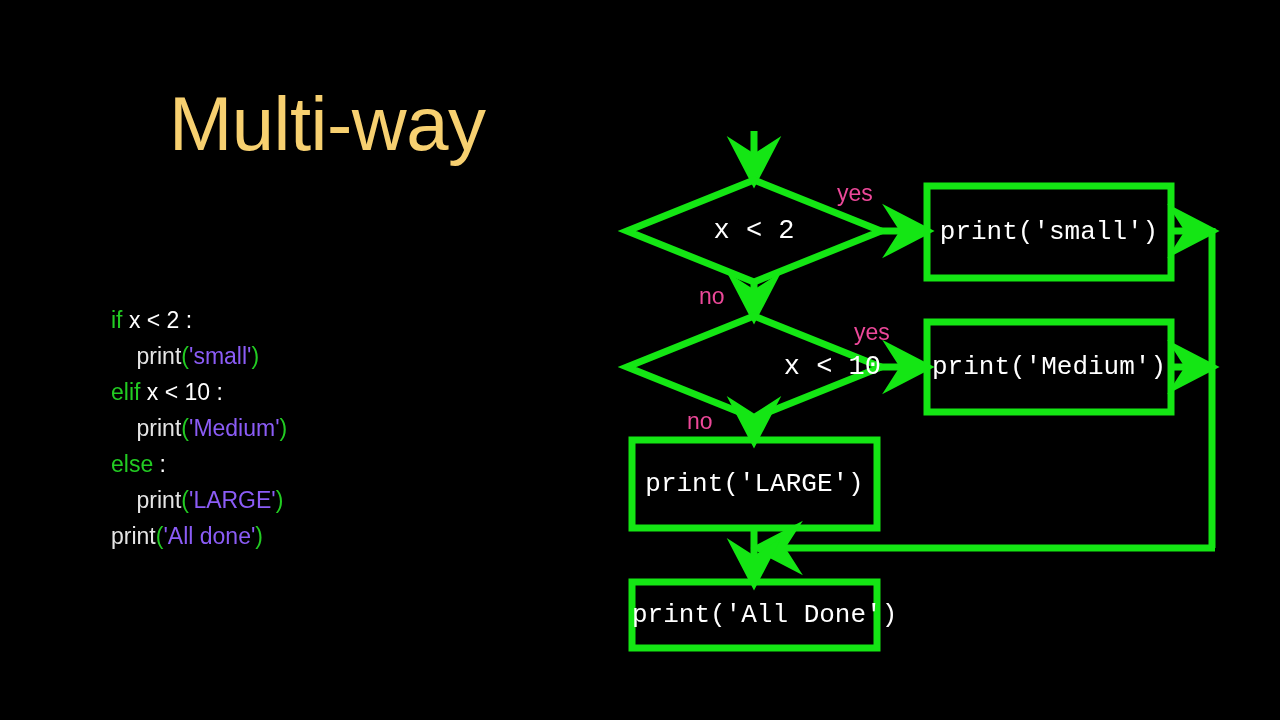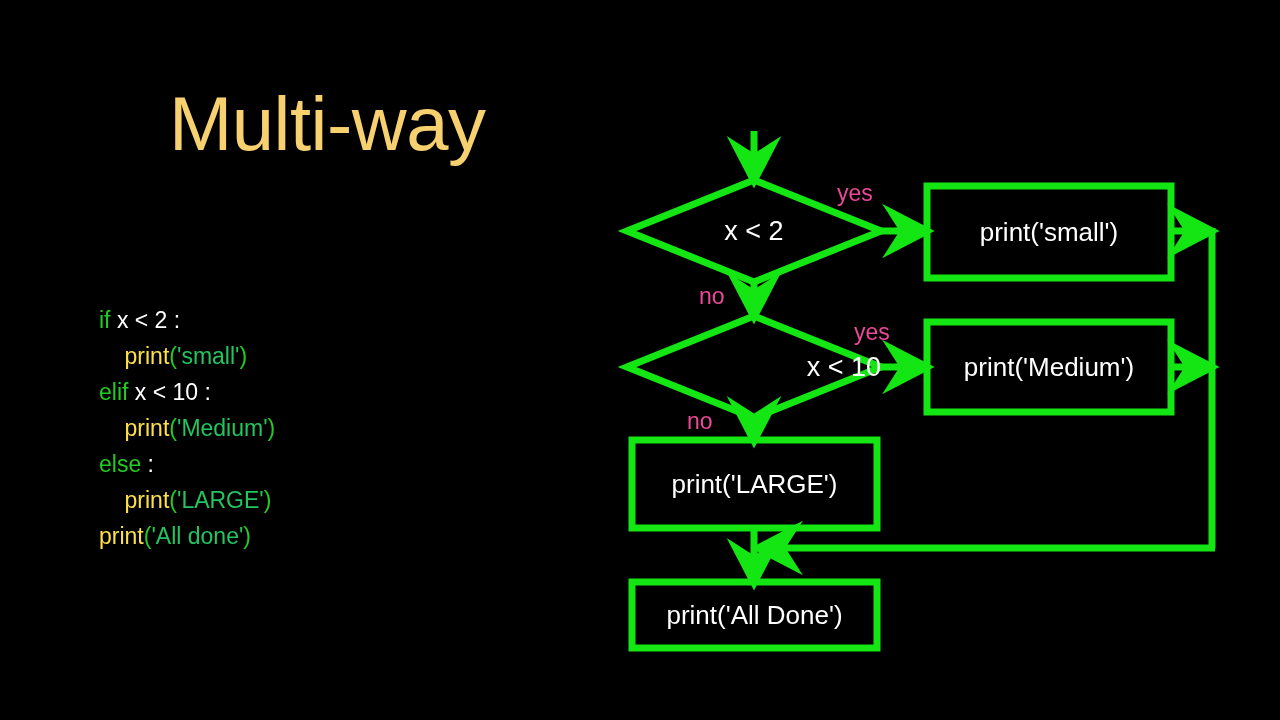--- a/index.html
+++ b/index.html
@@ -24,32 +24,32 @@
     top: 86px;
     font-size: 76px;
     line-height: 1.0;
     color: #F7D070;
     white-space: nowrap;
     letter-spacing: -0.5px;
   }
   
   #code {
     position: absolute;
-    left: 80px;
+    left: 92px;
     top: 302px;
     font-size: 23px;
     line-height: 36px;
     color: #FFFFFF;
     white-space: pre;
   }
   #code .ln { display: block; white-space: pre; }
   #code .kw { color: #22CC22; }
-  #code .fn { color: #fde047; }
+  #code .fn { color: #e5e5e5; }
   #code .punc { color: #22CC22; }
-  #code .lit { color: #22c55e; }
+  #code .lit { color: #8b5cf6; }
   #code .plain { color: #FFFFFF; }
 
   
   #flow {
     position: absolute;
     left: 0;
     top: 0;
     width: 1280px;
     height: 720px;
   }
@@ -62,20 +62,21 @@
     line-height: 1;
     white-space: nowrap;
   }
   .node-text {
     position: absolute;
     color: #FFFFFF;
     font-size: 26px;
     line-height: 1;
     white-space: nowrap;
     text-align: center;
+    font-family: Liberation Mono, monospace;
   }
   .diamond-text { font-size: 27px; }
   .box-text { font-size: 26px; }
 </style>
 </head>
 <body>
 
 <div id="slide">
 
   <div id="title">Multi-way</div>

